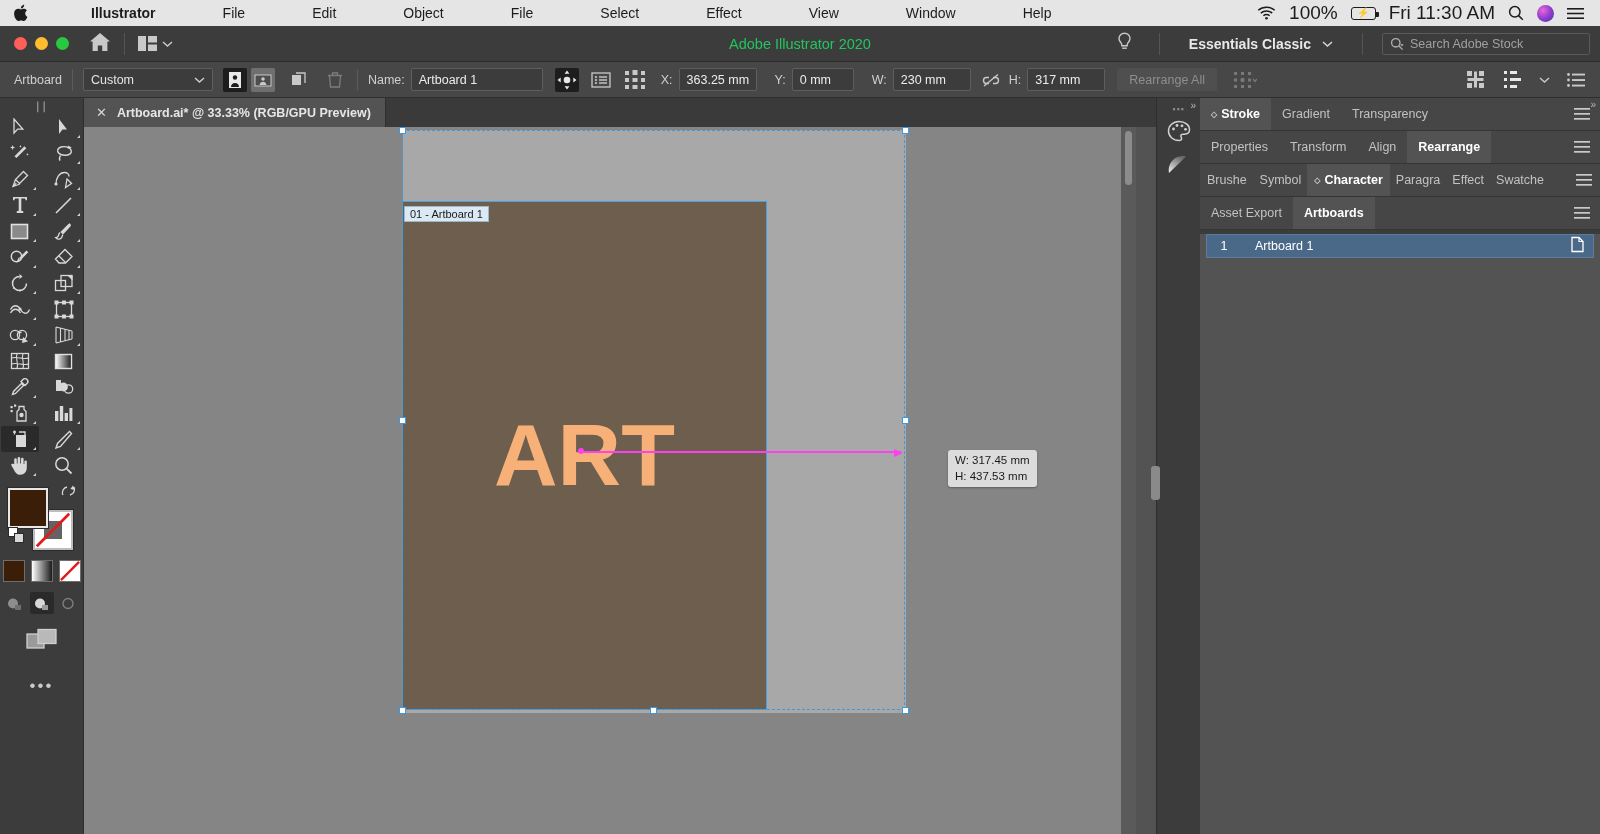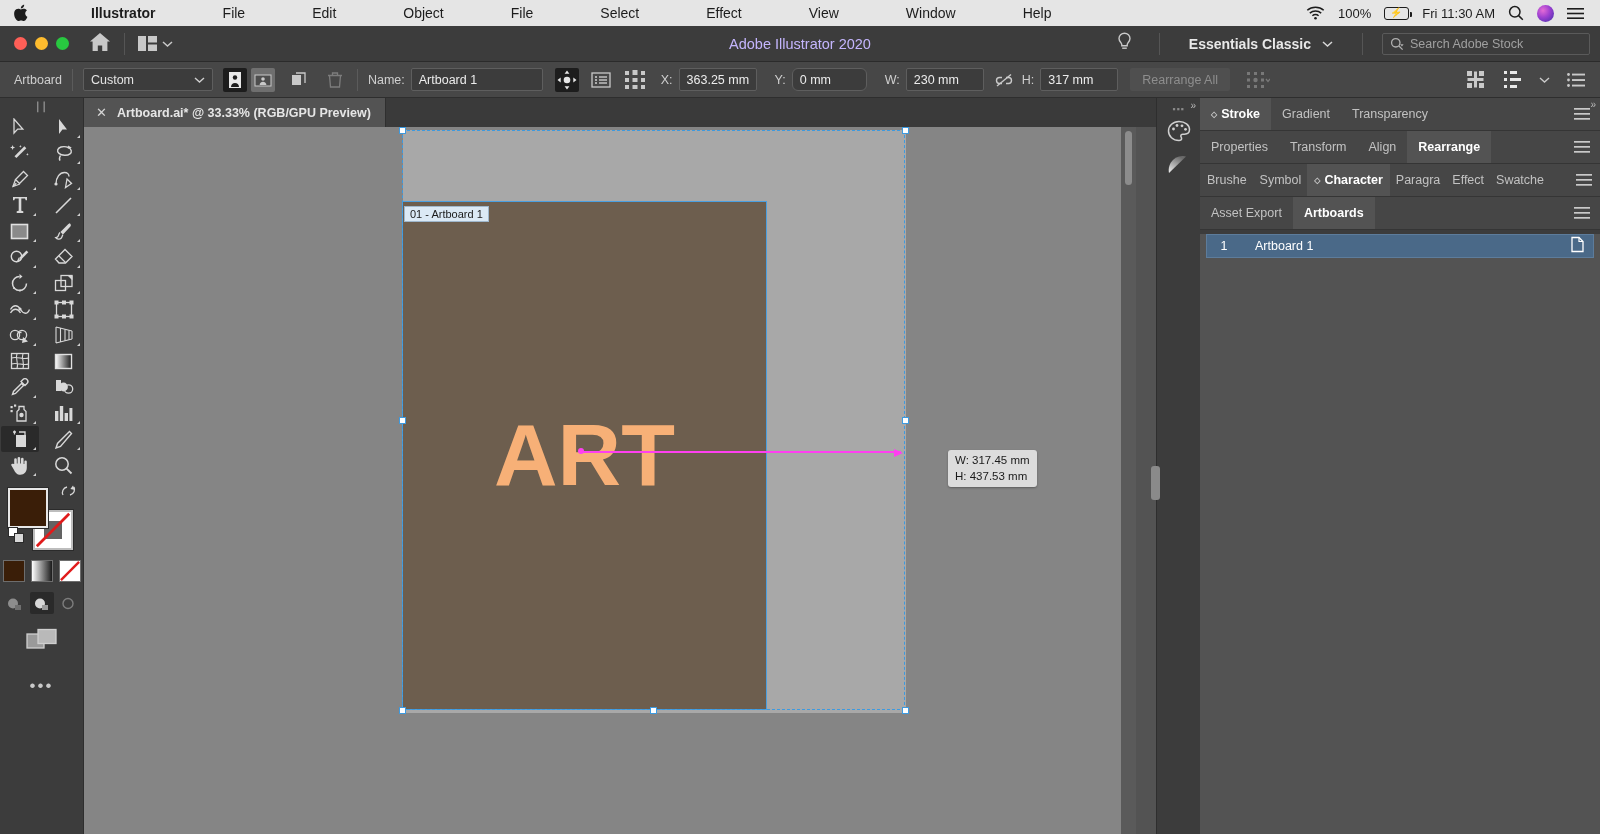--- a/index.html
+++ b/index.html
@@ -16,21 +16,21 @@
     position: absolute; top: 0; left: 0; width: 1600px; height: 26px;
     background: #e5e5e5;
     display: flex; align-items: center;
     padding: 0 12px 0 14px;
     font-size: 14px; color: #1c1c1c; gap: 45px;
   }
   .apple-logo { width: 16px; height: 18px; margin-right: 16px; display:block; }
   .mac-item { padding: 0 11px; white-space: nowrap; line-height: 26px; }
   .mac-item.bold { font-weight: bold; padding-left: 0; }
   .mac-right { margin-left: auto; display: flex; align-items: center; gap: 13px; padding-right: 4px; }
-  .mac-right .txt { font-size: 13px; white-space: nowrap; }
+  .mac-right .txt { font-size: 19px; white-space: nowrap; }
   .wifi-icon svg, .search-mac svg, .hamburger-mac svg { display: block; }
   .battery {
     width: 25px; height: 13px; border: 1.6px solid #1c1c1c; border-radius: 3px;
     position: relative; display: flex; align-items: center; justify-content: center;
   }
   .battery:after {
     content:''; position: absolute; right: -4px; top: 4px; width: 2.4px; height: 5px;
     background: #1c1c1c; border-radius: 0 1px 1px 0;
   }
   .battery .bolt { font-size: 10px; line-height: 1; color: #1c1c1c; }
@@ -48,21 +48,21 @@
   .traffic { display: flex; gap: 8px; align-items: center; }
   .dot { width: 13px; height: 13px; border-radius: 50%; }
   .dot.red { background: #ff5f57; }
   .dot.yellow { background: #febc2e; }
   .dot.green { background: #28c840; }
   .home-icon { margin-left: 20px; display: block; }
   .tb-sep { width: 1px; height: 22px; background: #555; margin: 0 13px; }
   .arrange-doc { display: flex; align-items: center; gap: 5px; }
   .app-title {
     position: absolute; left: 0; right: 0; text-align: center;
-    font-size: 14.5px; color: #c4b5fd; pointer-events: none;
+    font-size: 14.5px; color: #22c55e; pointer-events: none;
   }
   .tb-right { margin-left: auto; display: flex; align-items: center; gap: 0; z-index: 2; }
   .bulb-btn { padding: 0 14px; }
   .workspace {
     display: flex; align-items: center; gap: 11px; padding: 0 16px;
     font-size: 14px; color: #e8e8e8; font-weight: bold; white-space: nowrap;
   }
   .stock-search {
     width: 208px; height: 22px; background: #3c3c3c; border: 1px solid #5a5a5a;
     border-radius: 2px; display: flex; align-items: center; gap: 6px;
@@ -435,21 +435,21 @@
     </span>
     <span style="width:14px"></span>
     <span class="cb-label">X:</span>
     <span style="width:6px"></span>
     <div class="input-box" style="width:78px;">
       <span>363.25 mm</span>
     </div>
     <span style="width:18px"></span>
     <span class="cb-label">Y:</span>
     <span style="width:6px"></span>
-    <div class="input-box" style="width:75px;border-radius:6px;">
+    <div class="input-box" style="width:62px;">
       <span>0 mm</span>
     </div>
     <span style="width:18px"></span>
     <span class="cb-label">W:</span>
     <span style="width:6px"></span>
     <div class="input-box" style="width:78px;text-align:right;">
       <span>230 mm</span>
     </div>
     <span style="width:8px"></span>
     <span class="icon-btn">

